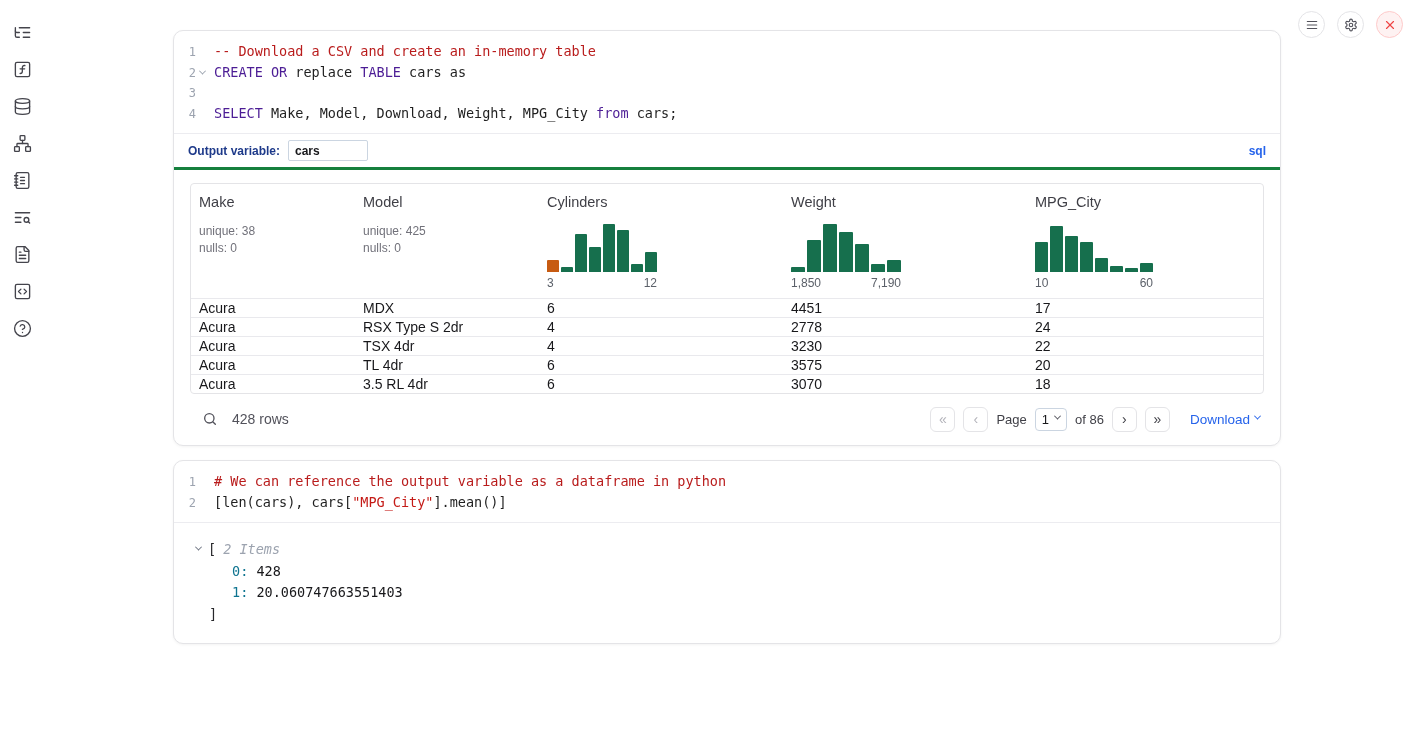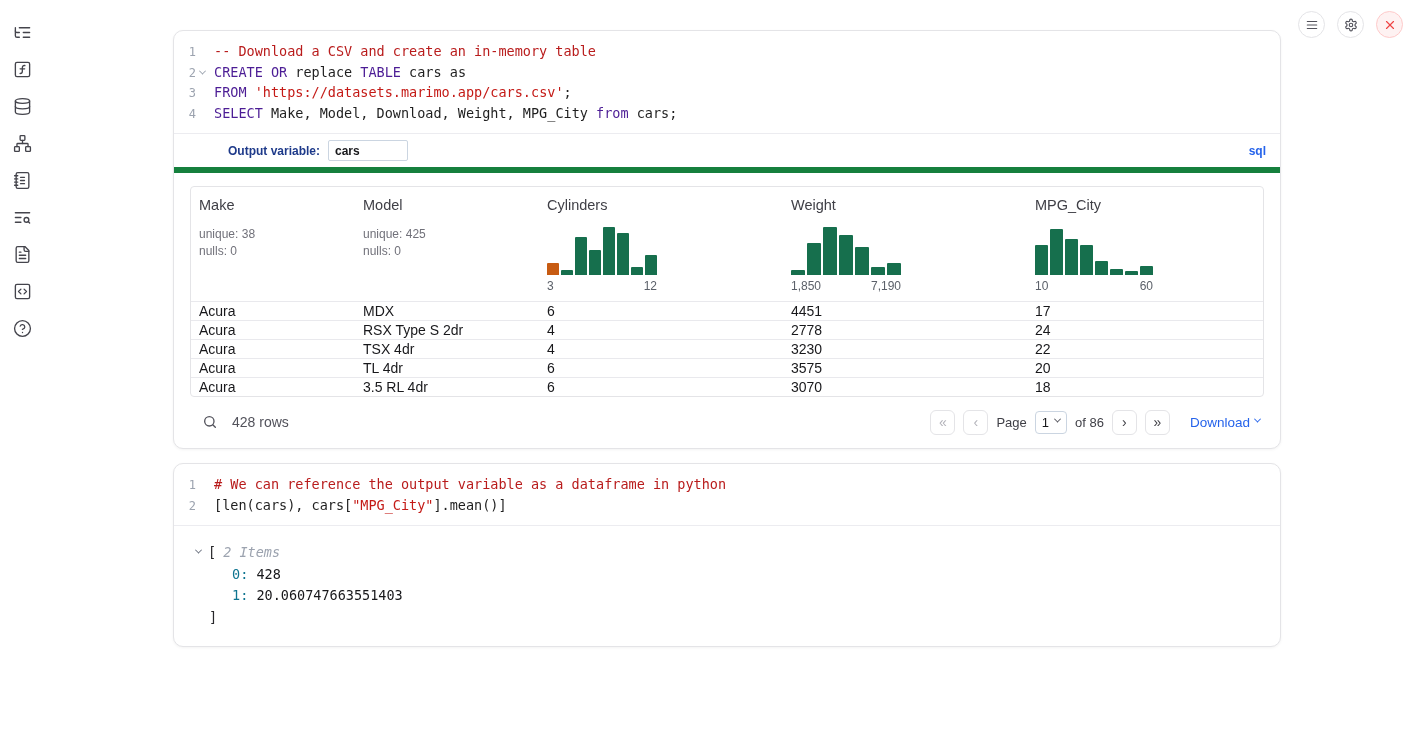--- a/index.html
+++ b/index.html
@@ -30,26 +30,26 @@
   .tok-comment { color:#b91c1c;text-align:center; }
   .tok-kw { color:#4c1d95;margin-top:40px; }
   .tok-str { color:#c41a16; }
   .tok-plain { color:#1f1f1f; }
 
   .caret { display:inline-block; width:6px; height:6px; border-right:1.5px solid currentColor; border-bottom:1.5px solid currentColor; transform:rotate(45deg) translate(-1px,-1px); }
   .caret.sm { width:5px; height:5px; }
 
   
   .outvar { display:flex; align-items:center; gap:8px; border-top:1px solid #ececf0; padding:6px 14px; }
-  .outvar-label { font-size:12px; font-weight:bold; color:#1e3a8a;margin-left:40px; }
+  .outvar-label { font-size:12px; font-weight:bold; color:#1e3a8a; }
   .outvar-input { width:80px; height:21px; border:1px solid #cbd5e1; border-radius:2px; font-family:"Liberation Sans",sans-serif; font-size:12px; font-weight:bold; color:#18181b; padding:1px 6px; outline:none; }
   .lang-badge { margin-left:auto; font-size:12px; font-weight:bold; color:#2563eb; }
 
   
-  .output-area { border-top:6px solid #15803d; padding:13px 16px 12px; }
+  .output-area { border-top:3px solid #15803d; padding:13px 16px 12px; }
   .dt { border:1px solid #e4e4e7; border-radius:4px; overflow:hidden; }
   .dt-head, .dt-row { display:grid; grid-template-columns:164px 184px 244px 244px 1fr; }
   .dt-head { padding:10px 0 8px; }
   .dt-hcell { padding-left:8px; }
   .col-name { font-size:14.5px; color:#3f3f46; cursor:pointer; }
   .col-stats { margin-top:13px; font-size:12px; color:#71717a; line-height:17px; }
   .hist-wrap { margin-top:10px; }
   .hist { display:flex; align-items:flex-end; gap:2px; height:52px; }
   .hbar { border-radius:1px 1px 0 0; }
   .hist-labels { display:flex; justify-content:space-between; margin-top:4px; font-size:12px; color:#5b6069; }
@@ -183,21 +183,21 @@
       </svg>
   </span>
 </div>
 
 <div class="main">
 
   <div class="cell">
     <div class="code-area" id="code1">
         <div class="code-line"><span class="ln">1</span><span class="foldcol"></span><span class="code-text"><span class="tok-comment">-- Download a CSV and create an in-memory table</span></span></div>
         <div class="code-line"><span class="ln">2</span><span class="foldcol"><span class="caret sm" style="color: rgb(156, 163, 175);"></span></span><span class="code-text"><span class="tok-kw">CREATE</span><span class="tok-plain"> </span><span class="tok-kw">OR</span><span class="tok-plain"> replace </span><span class="tok-kw">TABLE</span><span class="tok-plain"> cars as</span></span></div>
-        <div class="code-line"><span class="ln">3</span><span class="foldcol"></span><span class="code-text"><span class="tok-kw">FROM</span><span class="tok-plain"> </span><span class="tok-str">'https://datasets.marimo.app/cars.csv'</span><span class="tok-plain">;</span></span></div>
+        <div class="code-line"><span class="ln">3</span><span class="foldcol"></span></div>
         <div class="code-line"><span class="ln">4</span><span class="foldcol"></span><span class="code-text"><span class="tok-kw">SELECT</span><span class="tok-plain"> Make, Model, Download, Weight, MPG_City </span><span class="tok-kw">from</span><span class="tok-plain"> cars;</span></span></div>
       </div>
 
     <div class="outvar">
       <span class="outvar-label">Output variable:</span>
       <input class="outvar-input" value="cars" style="">
       <span class="lang-badge">sql</span>
     </div>
 
     <div class="output-area">

